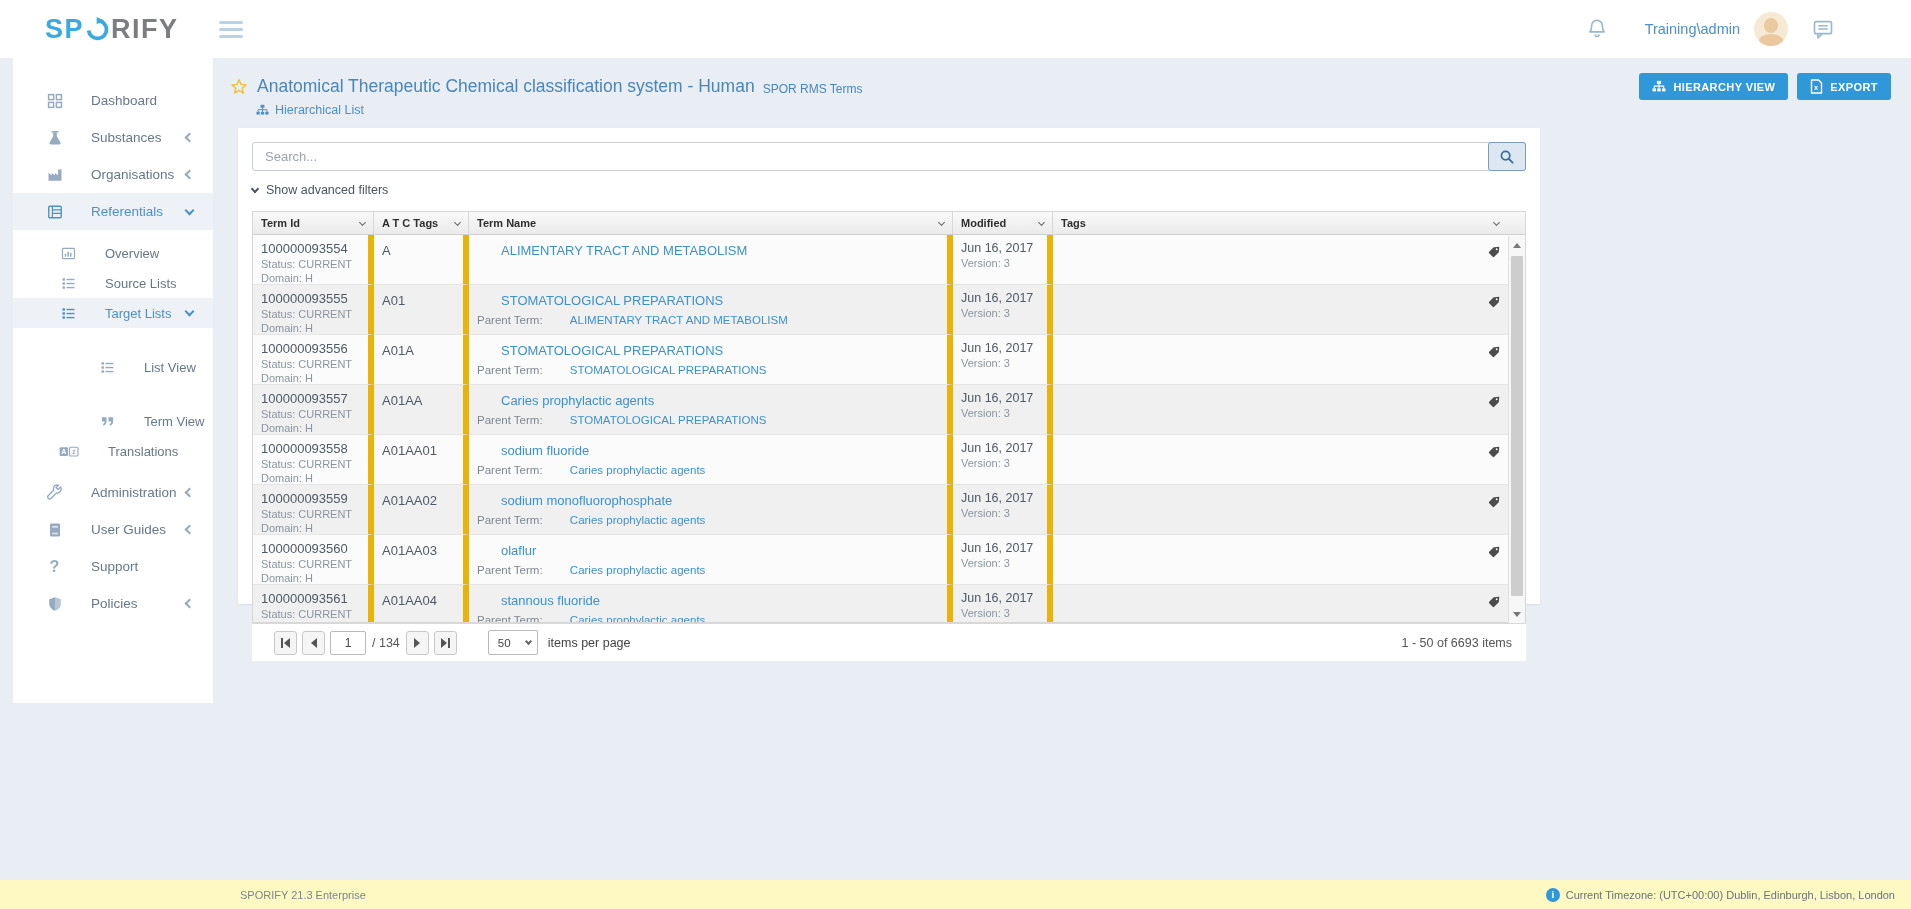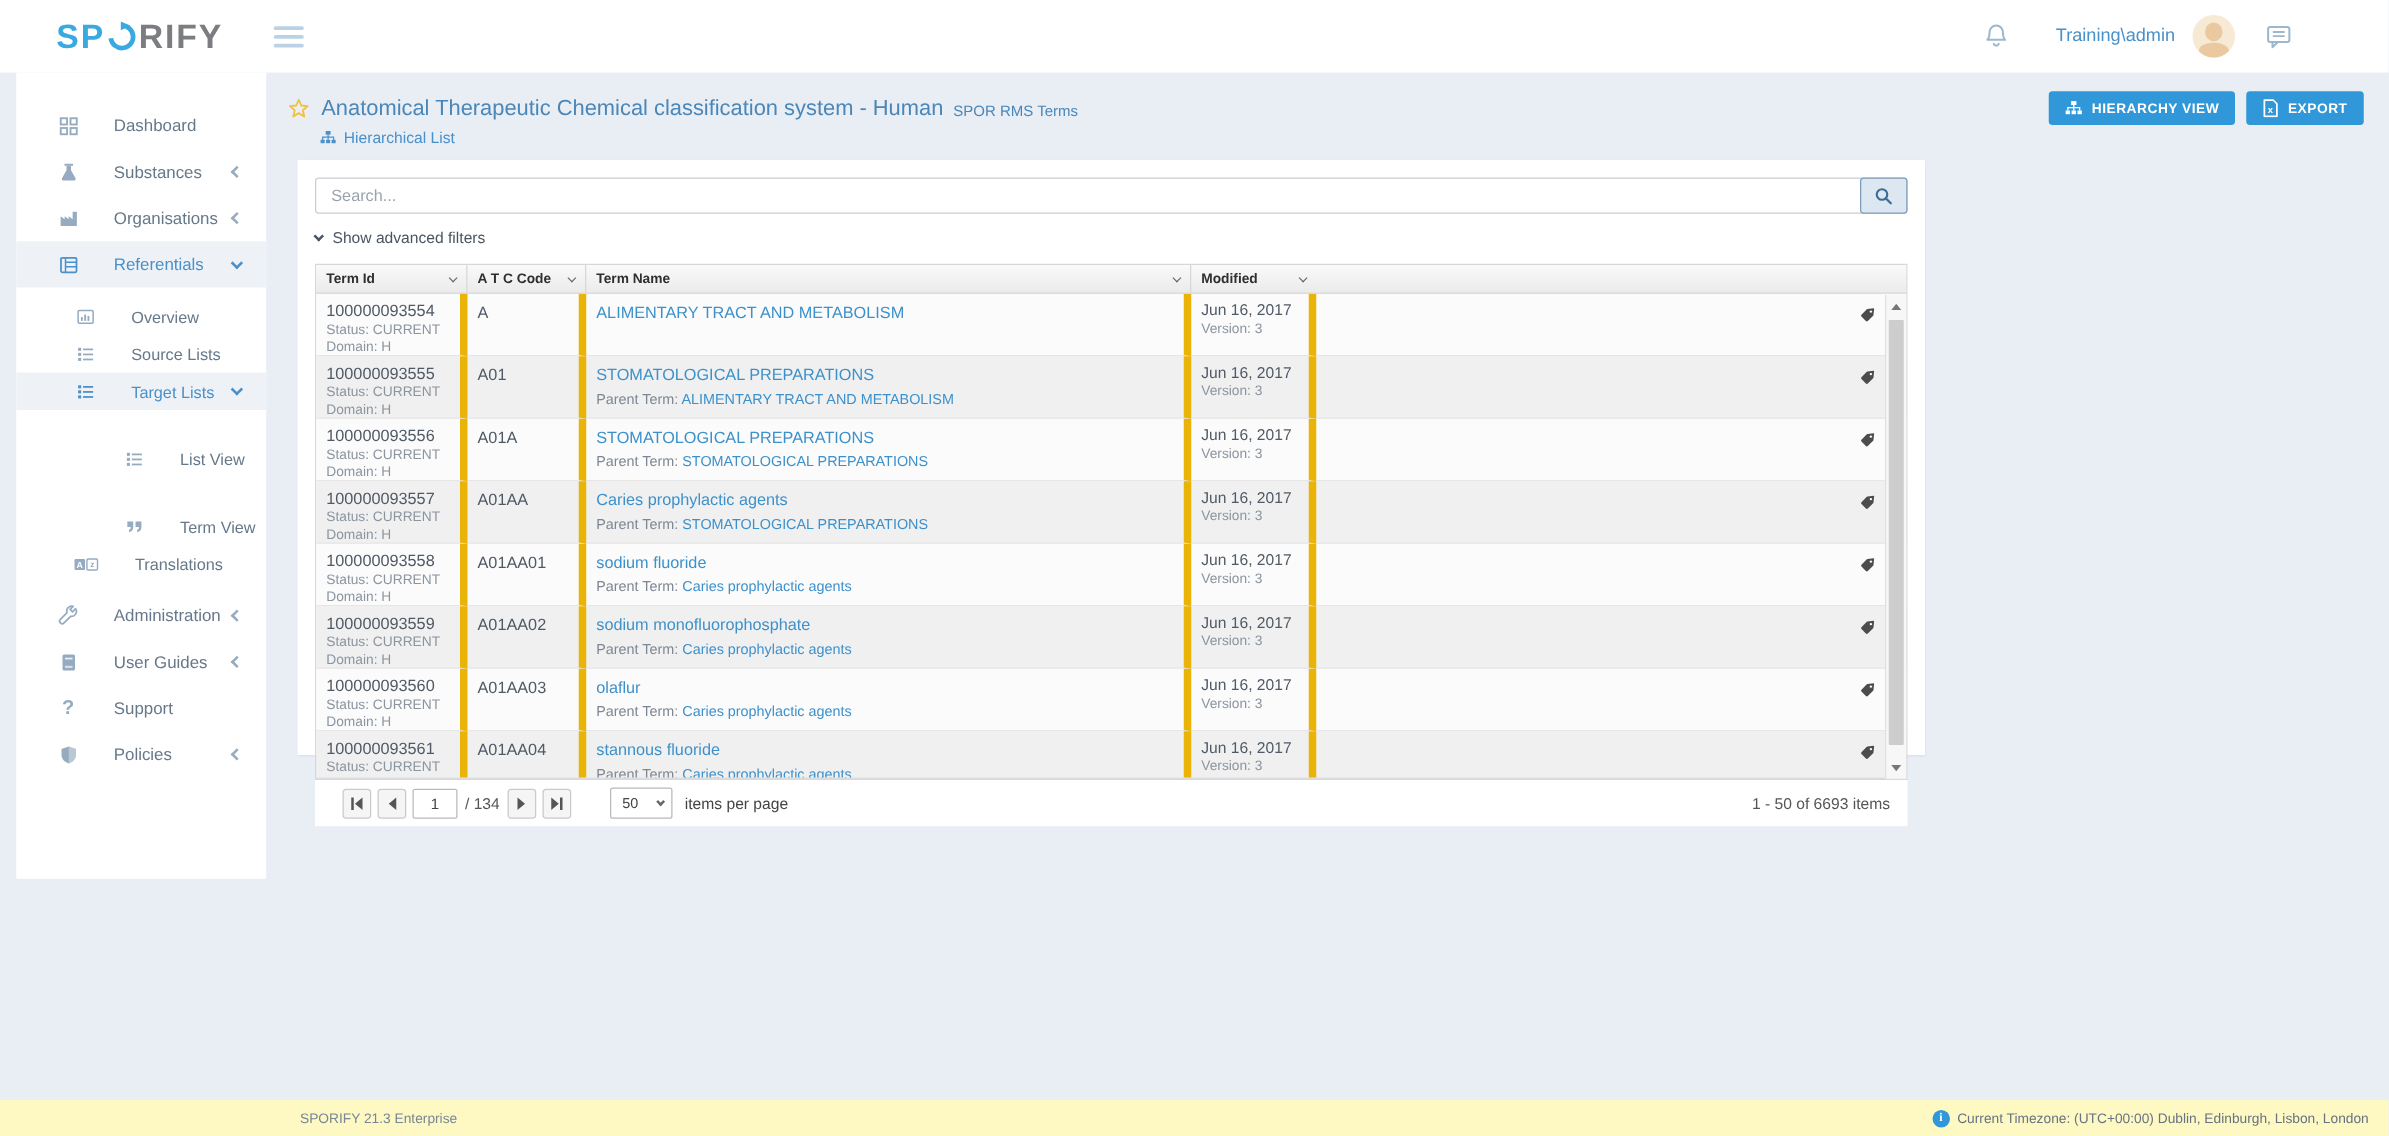--- a/index.html
+++ b/index.html
@@ -1,18 +1,18 @@
 <!DOCTYPE html>
 <html><head>
 <meta charset="utf-8">
 <style>
   * { box-sizing: border-box; margin:0; padding:0; }
   html,body { width:1911px; height:909px; overflow:hidden; }
   body { background:#e9edf4; font-family:"Liberation Sans", sans-serif; position:relative; color:#555; }
-  a { text-decoration:none; cursor:pointer; }
+  a { text-decoration:none; cursor:pointer;margin-left:24px; }
 
   
   .topbar { position:absolute; left:0; top:0; width:1911px; height:58px; background:#fff; display:flex; align-items:center; z-index:5; }
   .logo { margin-left:45px; display:flex; align-items:center; font-weight:bold; font-size:27px; letter-spacing:1.5px; }
   .logo .lg-blue { color:#3aa9e0; }
   .logo .lg-gray { color:#7b7d80; }
   .logo svg { margin:0 1px; }
   .burger { margin-left:40px; width:24px; cursor:pointer; }
   .burger div { height:3px; background:#bcd2e4; border-radius:2px; margin:4px 0; }
   .top-right { margin-left:auto; display:flex; align-items:center; margin-right:78px; }
@@ -365,30 +365,34 @@
       <span>Show advanced filters</span>
     </div>
 
     <div class="table">
       <div class="thead">
         <div class="th">
             <span>Term Id</span>
             <span class="hchev"></span>
           </div>
         <div class="th">
-            <span>A T C Code</span>
+            <span>A T C Tags</span>
             <span class="hchev"></span>
           </div>
         <div class="th">
             <span>Term Name</span>
             <span class="hchev"></span>
           </div>
         <div class="th">
             <span>Modified</span>
             <span class="hchev"></span>
+          </div>
+        <div class="th">
+            <span>Tags</span>
+            <span class="hchev" style="margin-right:18px"></span>
           </div>
       </div>
       <div class="tbody">
   <div class="trow">
     <div class="cell">
       <div class="tid">100000093554</div>
       <div class="sub">Status: CURRENT</div>
       <div class="sub">Domain: H</div>
     </div>
     <div class="cell">

